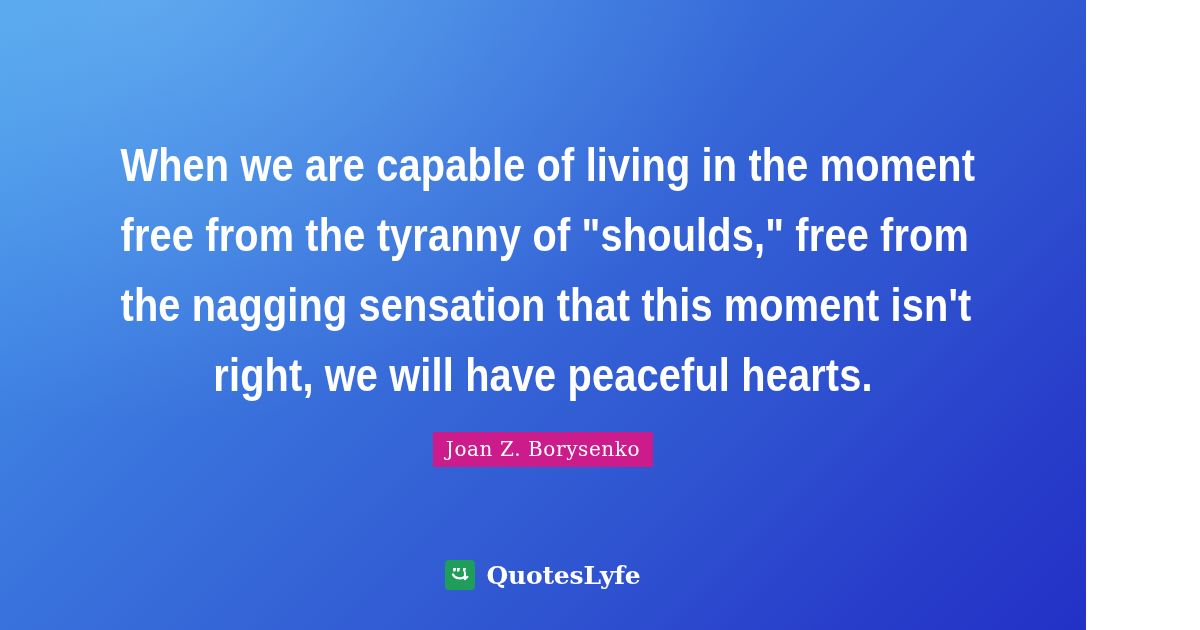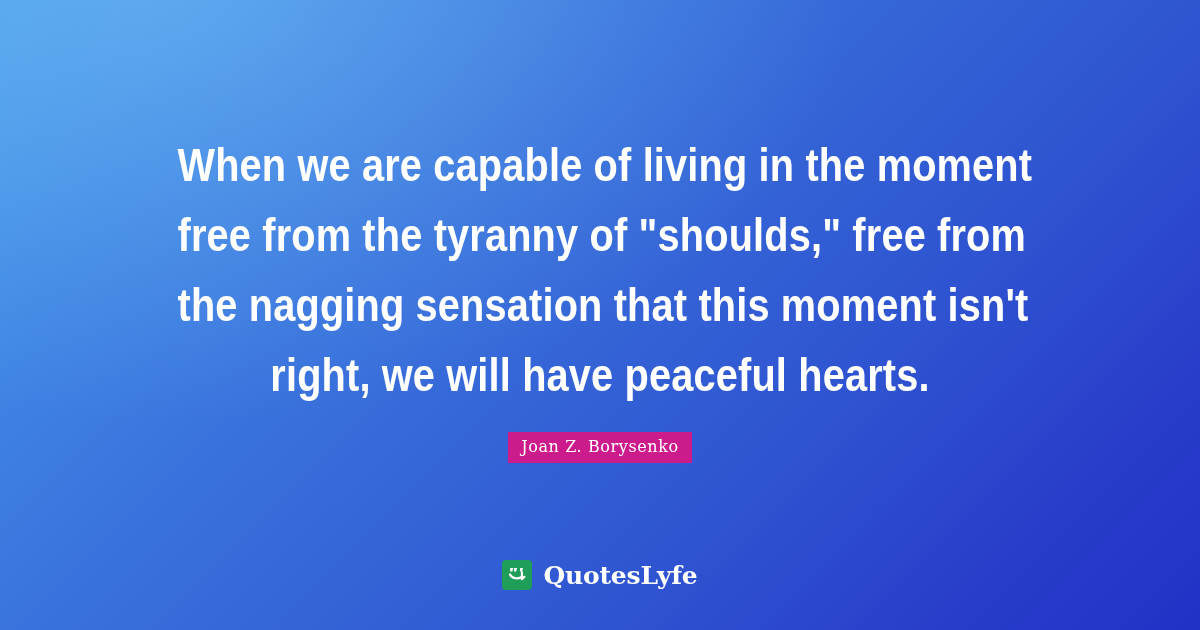--- a/index.html
+++ b/index.html
@@ -5,21 +5,21 @@
 <style>
   html, body {
     margin: 0;
     padding: 0;
     background: #ffffff;
   }
   * { box-sizing: border-box; }
 
   .card {
     position: relative;
-    width: 1200px;
+    width: 1086px;
     height: 630px;
     overflow: hidden;
     
     background:
       linear-gradient(135deg,
         #4aa0ec 0%,
         #4189e6 16%,
         #3a74dd 34%,
         #3463d6 52%,
         #2e51d0 70%,
@@ -73,21 +73,21 @@
   .author-wrap {
     margin-top: 22px;
     display: flex;
     justify-content: center;
   }
 
   .author-badge {
     background: #cc1c8c;
     color: #ffffff;
     font-family: "DejaVu Serif", "Liberation Serif", serif;
-    font-size: 16px;
+    font-size: 20px;
     line-height: 1;
     padding: 7px 13px 8px 13px;
     letter-spacing: 0.6px;
     white-space: nowrap;
   }
 
   
   .footer {
     position: absolute;
     left: 0;

